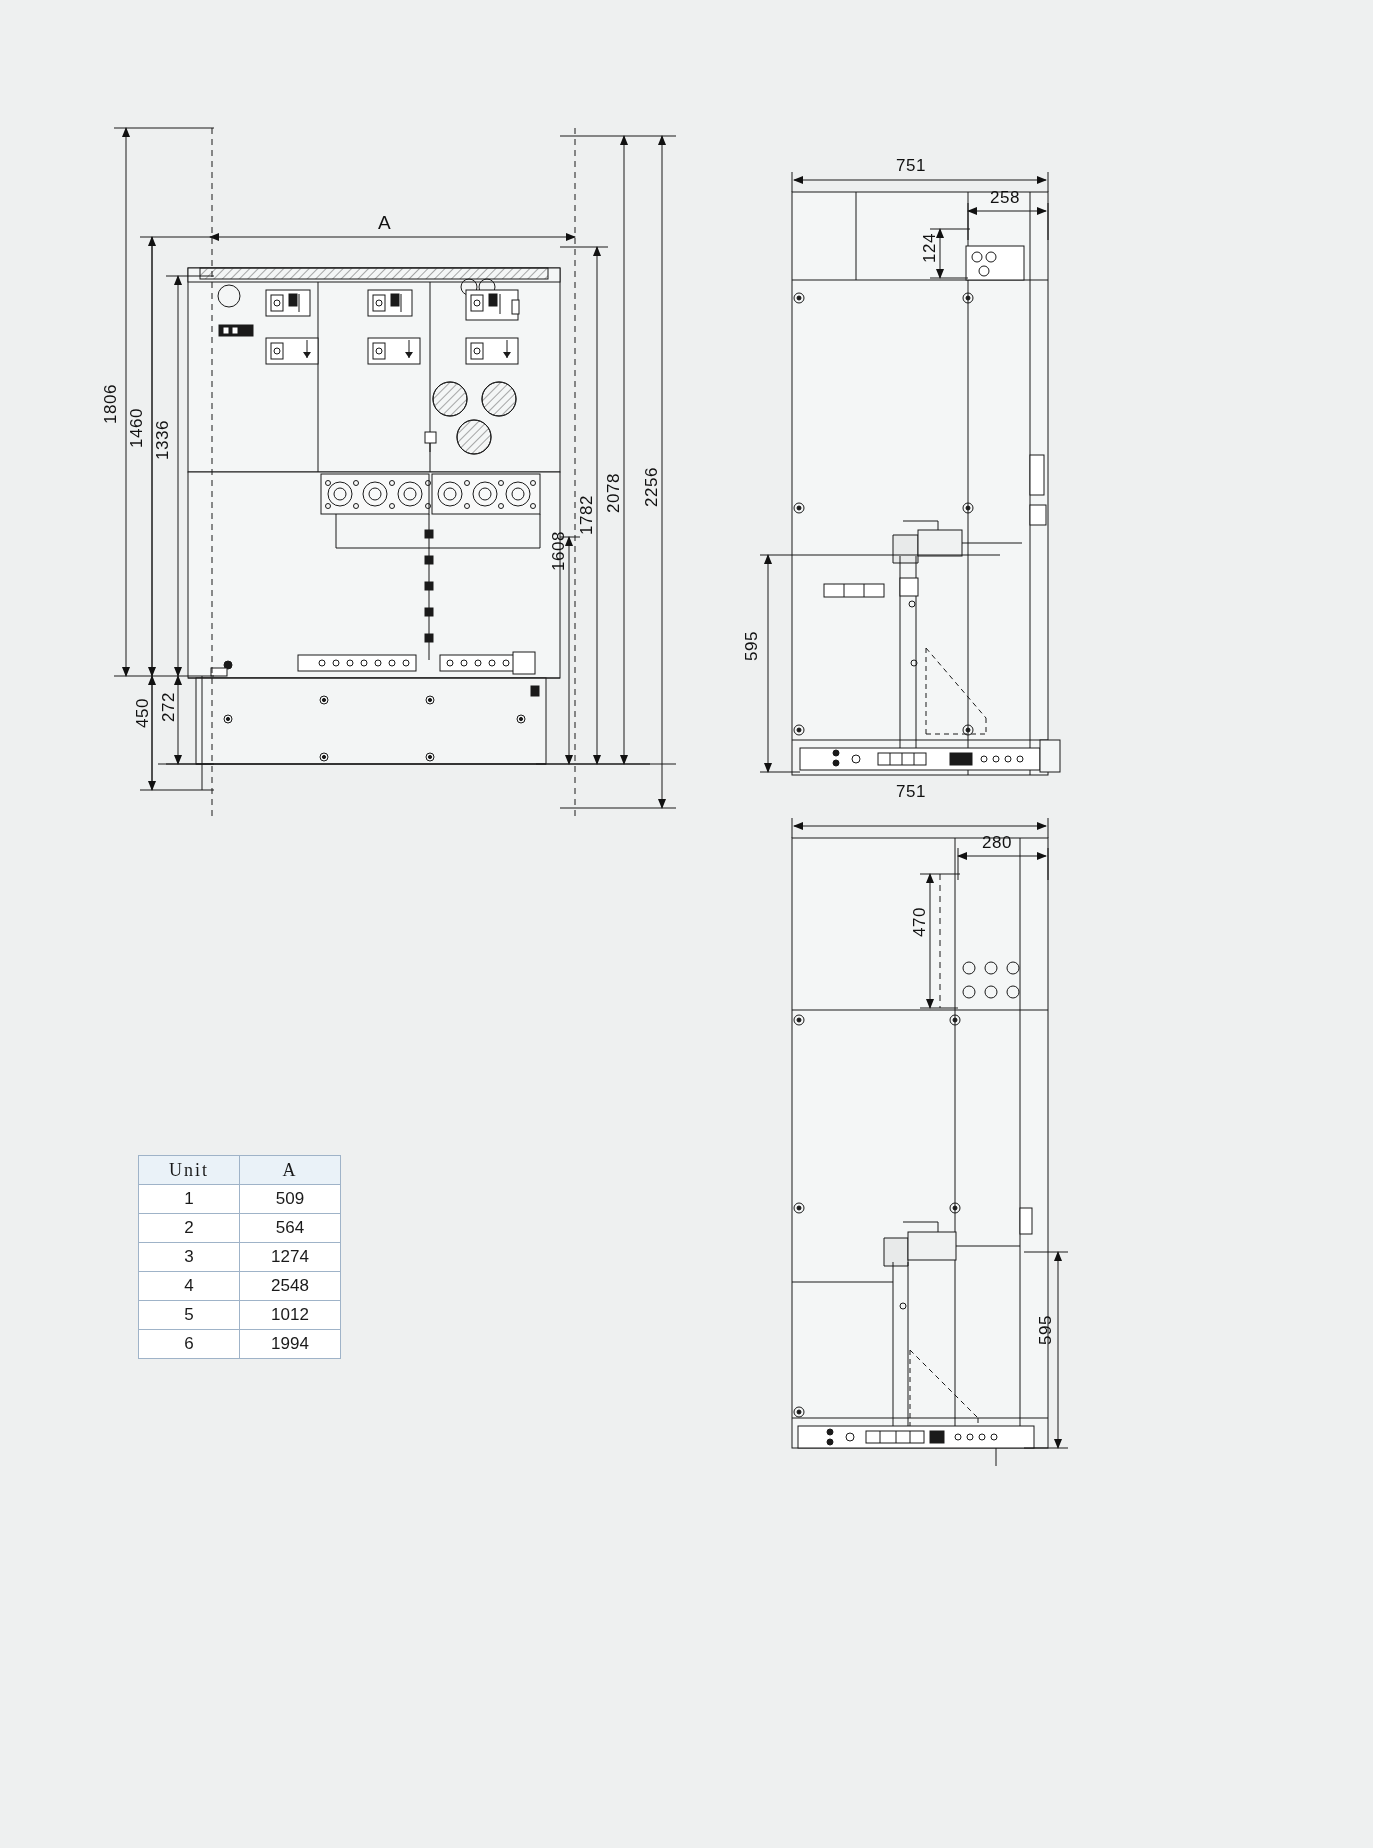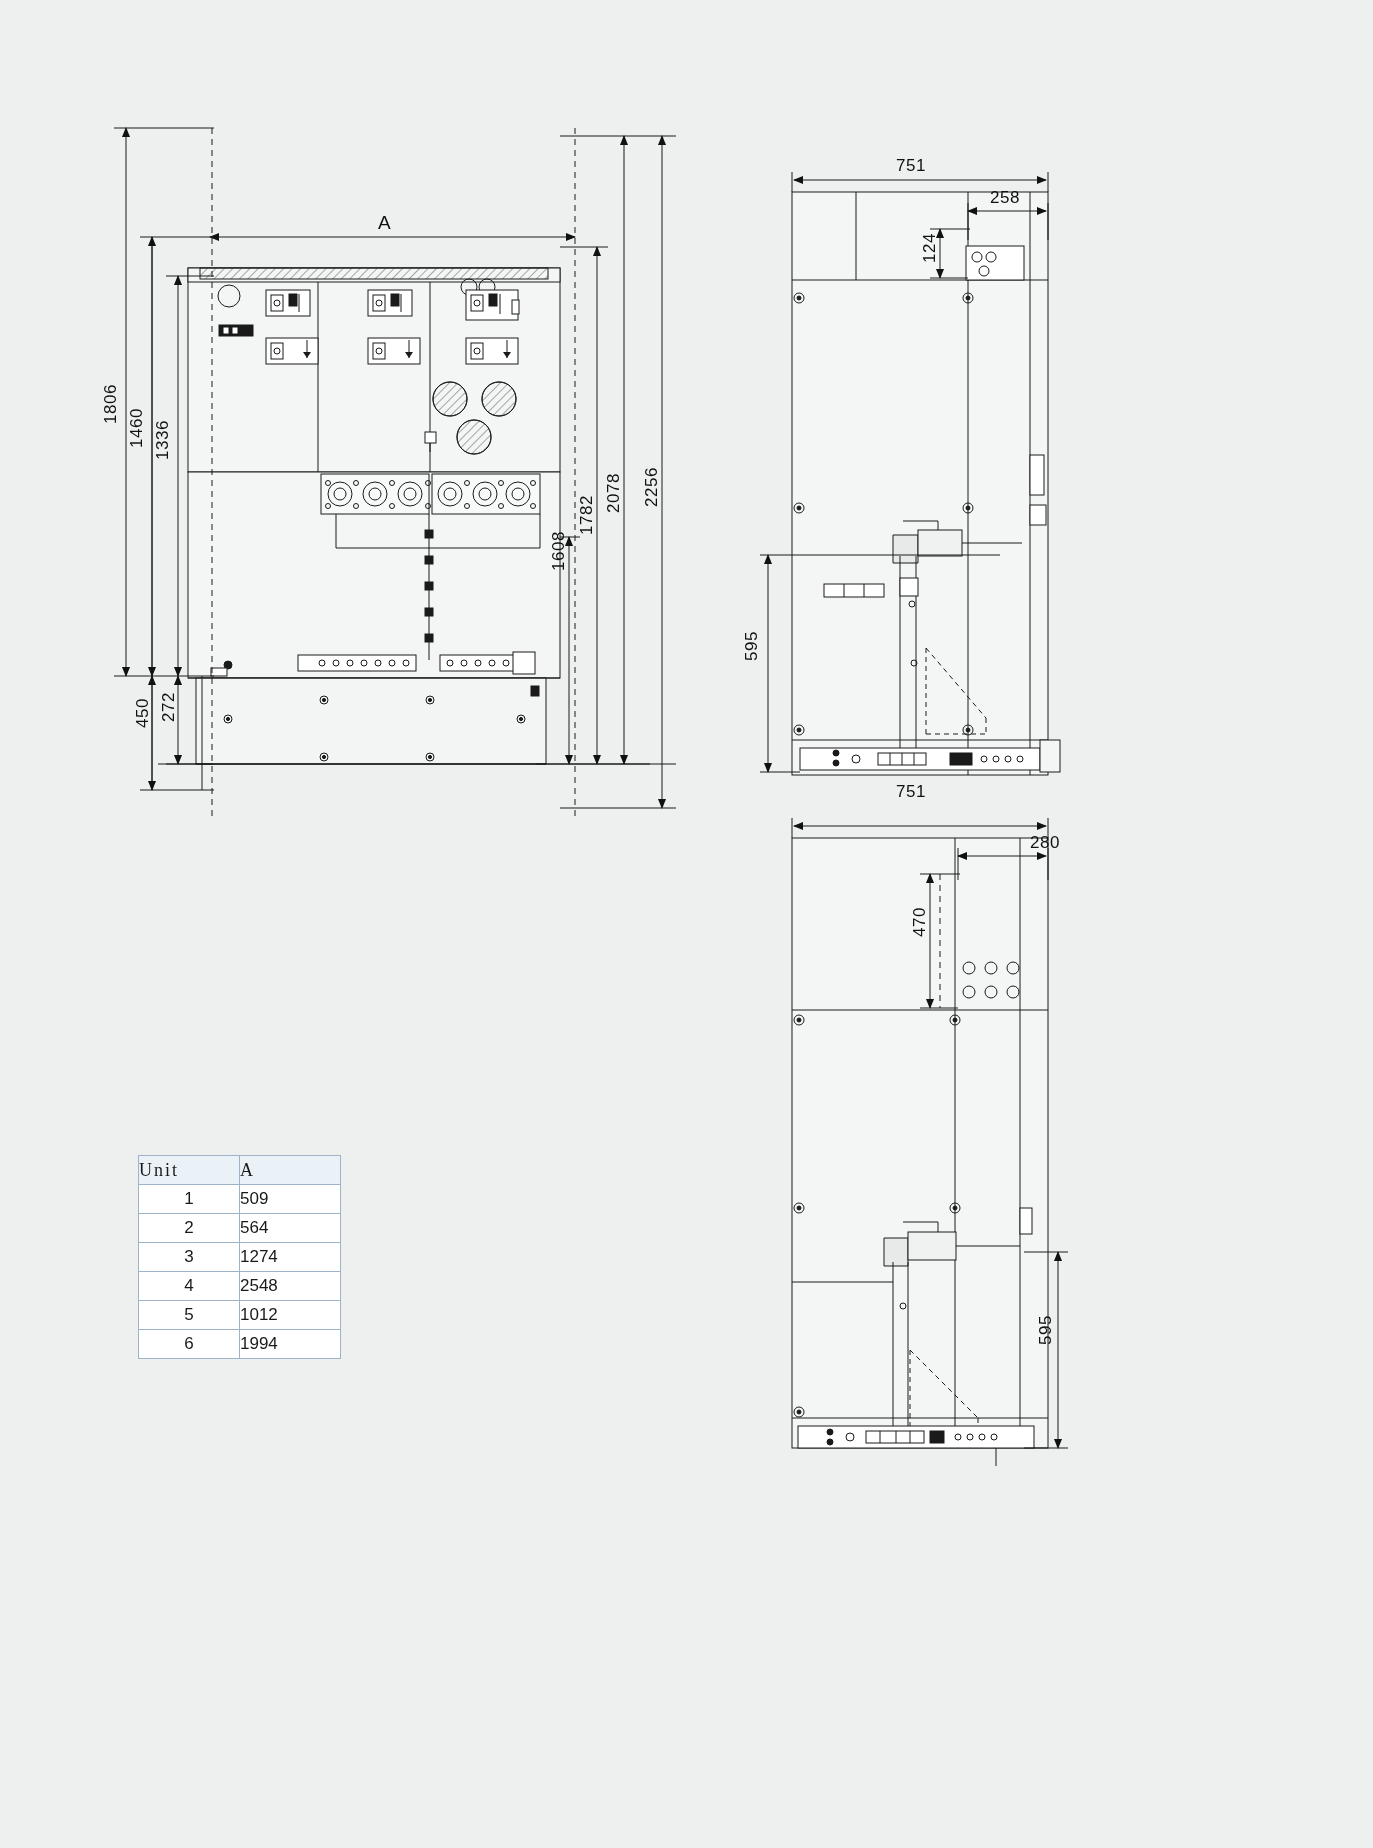--- a/index.html
+++ b/index.html
@@ -37,21 +37,21 @@
     position:absolute;
     left:138px;top:1155px;
     border-collapse:collapse;
     font-size:17px;
     background:#fff;
   }
   .unit-table th,.unit-table td{
     border:1px solid #9fb3c8;
     width:100px;
     height:28px;
-    text-align:left;
+    text-align:center;
     font-weight:normal;
     padding:0;
   }
   .unit-table thead th{
     background:#eaf2f8;
     font-family:"Liberation Serif", serif;
     letter-spacing:2px;
     font-size:18px;
   }
   .unit-table td.idx{ text-align:center; }
@@ -411,21 +411,21 @@
   <div class="dim vert" style="left:584px;top:483px;width:60px;text-align:center;">2078</div>
   <div class="dim vert" style="left:622px;top:477px;width:60px;text-align:center;">2256</div>
   <div class="label-A" style="left:378px;top:212px;">A</div>
 
   <div class="dim" style="left:896px;top:156px;">751</div>
   <div class="dim" style="left:990px;top:188px;">258</div>
   <div class="dim vert" style="left:900px;top:238px;width:60px;text-align:center;">124</div>
   <div class="dim vert" style="left:722px;top:636px;width:60px;text-align:center;">595</div>
 
   <div class="dim" style="left:896px;top:782px;">751</div>
-  <div class="dim" style="left:982px;top:833px;margin-left:48px;">280</div>
+  <div class="dim" style="left:982px;top:833px;">280</div>
   <div class="dim vert" style="left:890px;top:912px;width:60px;text-align:center;">470</div>
   <div class="dim vert" style="left:1016px;top:1320px;width:60px;text-align:center;">595</div>
 
   <table class="unit-table">
     <thead>
       <tr>
         <th>Unit</th>
         <th>A</th>
       </tr>
     </thead>

